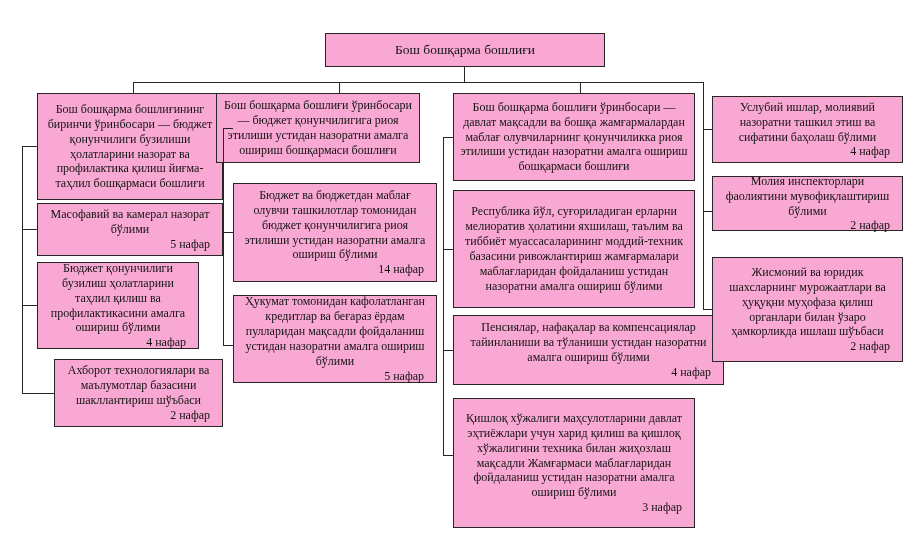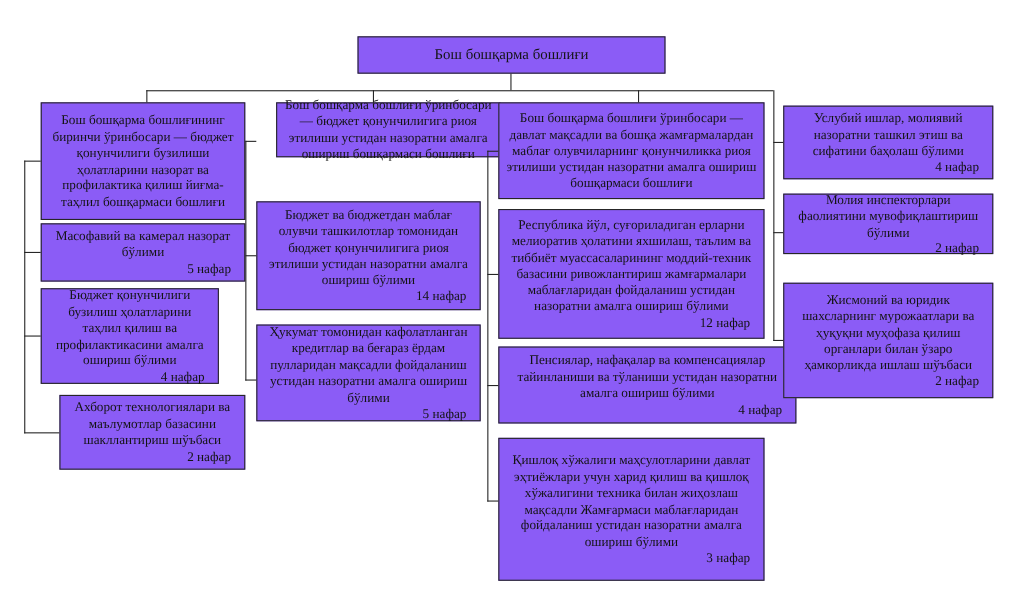--- a/index.html
+++ b/index.html
@@ -1,21 +1,21 @@
 <!DOCTYPE html>
 <html><head>
 <meta charset="utf-8">
 <style>
   html,body{margin:0;padding:0;background:#ffffff;}
   .canvas{
     position:relative;width:924px;height:540px;background:#ffffff;overflow:hidden;
     font-family:"Liberation Serif","DejaVu Serif",serif;color:#141414;
   }
   .box{
-    position:absolute;box-sizing:border-box;background:#8b5cf6;
+    position:absolute;box-sizing:border-box;background:#f9a8d4;
     border:1.5px solid #262626;
     display:flex;flex-direction:column;justify-content:center;
     padding:2px 6px;font-size:12px;line-height:1.24;
   }
   .box .title{text-align:center;}
   .box .staff{text-align:right;padding-right:6px;}
   .box.top{font-size:13.5px;}
   .line{position:absolute;background:#262626;}
   .line.v{width:1px;}
   .line.h{height:1px;}
@@ -38,38 +38,37 @@
   </div>
   <div class="box" style="left:37px;top:262px;width:162px;height:87px">
     <div class="title">Бюджет қонунчилиги бузилиш ҳолатларини таҳлил қилиш ва профилактикасини амалга ошириш бўлими</div>
     <div class="staff">4 нафар</div>
   </div>
   <div class="box" style="left:54px;top:359px;width:169px;height:68px">
     <div class="title">Ахборот технологиялари ва маълумотлар базасини шакллантириш шўъбаси</div>
     <div class="staff">2 нафар</div>
   </div>
 
-  <div class="box" style="left:251px;top:93px;width:204px;height:50px">
+  <div class="box" style="left:216px;top:93px;width:204px;height:70px">
     <div class="title">Бош бошқарма бошлиғи ўринбосари — бюджет қонунчилигига риоя этилиши устидан назоратни амалга ошириш бошқармаси бошлиғи</div>
   </div>
   <div class="box" style="left:233px;top:183px;width:204px;height:99px">
     <div class="title">Бюджет ва бюджетдан маблағ олувчи ташкилотлар томонидан бюджет қонунчилигига риоя этилиши устидан назоратни амалга ошириш бўлими</div>
     <div class="staff">14 нафар</div>
   </div>
   <div class="box" style="left:233px;top:295px;width:204px;height:88px">
     <div class="title">Ҳукумат томонидан кафолатланган кредитлар ва беғараз ёрдам пулларидан мақсадли фойдаланиш устидан назоратни амалга ошириш бўлими</div>
     <div class="staff">5 нафар</div>
   </div>
 
   <div class="box" style="left:453px;top:93px;width:242px;height:88px">
     <div class="title">Бош бошқарма бошлиғи ўринбосари — давлат мақсадли ва бошқа жамғармалардан маблағ олувчиларнинг қонунчиликка риоя этилиши устидан назоратни амалга ошириш бошқармаси бошлиғи</div>
   </div>
   <div class="box" style="left:453px;top:190px;width:242px;height:118px">
     <div class="title">Республика йўл, суғориладиган ерларни мелиоратив ҳолатини яхшилаш, таълим ва тиббиёт муассасаларининг моддий-техник базасини ривожлантириш жамғармалари маблағларидан фойдаланиш устидан назоратни амалга ошириш бўлими</div>
-    <div class="staff">12 нафар</div>
   </div>
   <div class="box" style="left:453px;top:315px;width:271px;height:70px">
     <div class="title">Пенсиялар, нафақалар ва компенсациялар тайинланиши ва тўланиши устидан назоратни амалга ошириш бўлими</div>
     <div class="staff">4 нафар</div>
   </div>
   <div class="box" style="left:453px;top:398px;width:242px;height:130px">
     <div class="title">Қишлоқ хўжалиги маҳсулотларини давлат эҳтиёжлари учун харид қилиш ва қишлоқ хўжалигини техника билан жиҳозлаш мақсадли Жамғармаси маблағларидан фойдаланиш устидан назоратни амалга ошириш бўлими</div>
     <div class="staff">3 нафар</div>
   </div>
 

